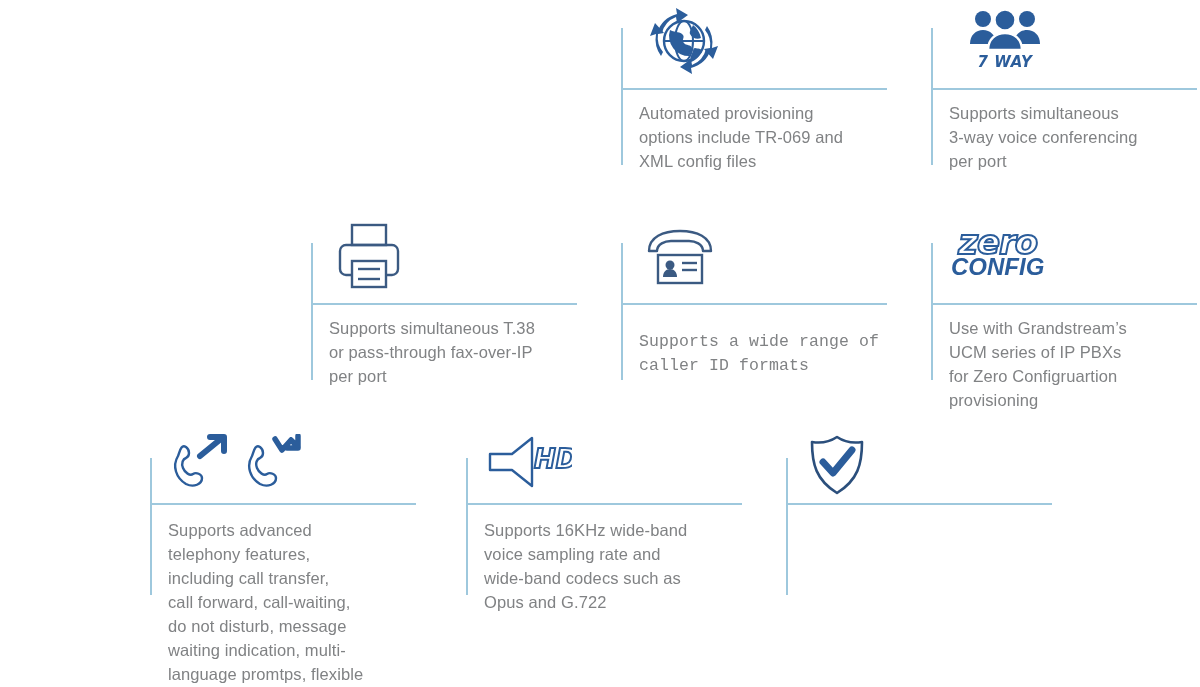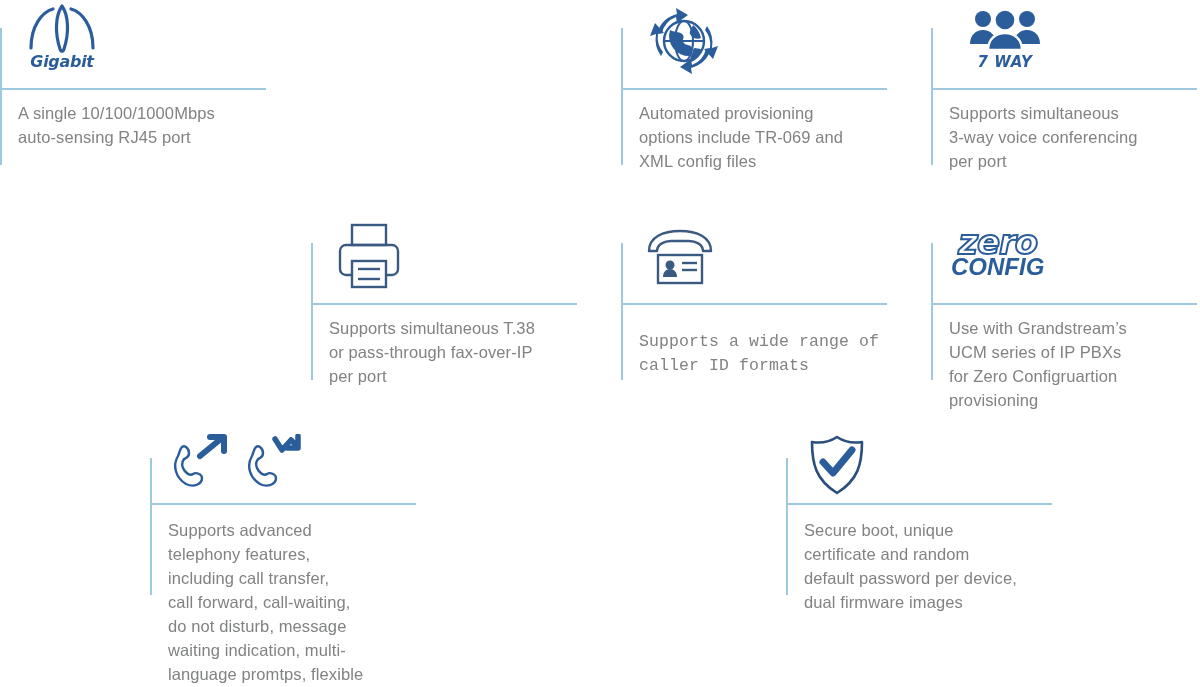--- a/index.html
+++ b/index.html
@@ -91,36 +91,20 @@
     color: #2b5d9b;
   }
 
   .icon-svg { display: block; }
 </style>
 </head>
 <body>
 
 <div class="grid">
 
-  <div class="cell" style="left:0px; top:0px; width:290px; height:200px;">
-    <div class="rule-v" style="left:0px; top:28px; height:137px;"></div>
-    <div class="rule-h" style="left:0px; top:88px; width:266px;"></div>
-
-    <div style="position:absolute; left:22px; top:2px;">
-      <svg class="icon-svg" width="80" height="52" viewBox="0 0 80 52" aria-hidden="true">
-        <path d="M9 46 C9 24, 20 10, 31 7" fill="none" stroke="#2b5d9b" stroke-width="3.2" stroke-linecap="round"></path>
-        <path d="M71 46 C71 24, 60 10, 49 7" fill="none" stroke="#2b5d9b" stroke-width="3.2" stroke-linecap="round"></path>
-        <path d="M40 4 C47 14, 47 32, 42 47 C41 50, 39 50, 38 47 C33 32, 33 14, 40 4 Z" fill="none" stroke="#2b5d9b" stroke-width="3.2" stroke-linejoin="round"></path>
-      </svg>
-      <div class="logo-label gigabit-label">Gigabit</div>
-    </div>
-
-    <div class="cell-text" style="left:18px; top:101px; width:260px;">A single 10/100/1000Mbps
-auto-sensing RJ45 port</div>
-  </div>
 
 
   <div class="cell" style="left:621px; top:0px; width:290px; height:200px;">
     <div class="rule-v" style="left:0px; top:28px; height:137px;"></div>
     <div class="rule-h" style="left:0px; top:88px; width:266px;"></div>
 
     <div style="position:absolute; left:22px; top:0px;">
       <svg class="icon-svg" width="82" height="82" viewBox="0 0 82 82" aria-hidden="true">
 
         <circle cx="41" cy="41" r="20" fill="none" stroke="#2b5d9b" stroke-width="2.4"></circle>
@@ -243,32 +227,44 @@
     <div class="cell-text" style="left:18px; top:88px; width:255px;">Supports advanced
 telephony features,
 including call transfer,
 call forward, call-waiting,
 do not disturb, message
 waiting indication, multi-
 language promtps, flexible
 dial plan and more</div>
   </div>
 
+  <div class="cell" style="left:466px; top:430px; width:290px; height:257px;">
+    <div class="rule-v" style="left:0px; top:28px; height:137px;"></div>
+    <div class="rule-h" style="left:0px; top:73px; width:276px;"></div>
+
+    <div style="position:absolute; left:20px; top:6px;">
+      <svg class="icon-svg" width="86" height="54" viewBox="0 0 86 54" aria-hidden="true">
+        <path d="M4 18 L26 18 L46 2 L46 50 L26 34 L4 34 Z" fill="none" stroke="#2b5d9b" stroke-width="2.4" stroke-linejoin="round"></path>
+        <text x="48" y="32" class="hd-text" font-family="DejaVu Sans, sans-serif" font-size="26" font-weight="bold" font-style="italic" fill="#ffffff" stroke="#2b5d9b" stroke-width="2">HD</text>
+      </svg>
+    </div>
+
+    <div class="cell-text" style="left:18px; top:88px; width:265px;">Supports 16KHz wide-band
+voice sampling rate and
+wide-band codecs such as
+Opus and G.722</div>
+  </div>
 
   <div class="cell" style="left:786px; top:430px; width:290px; height:257px;">
     <div class="rule-v" style="left:0px; top:28px; height:137px;"></div>
     <div class="rule-h" style="left:0px; top:73px; width:266px;"></div>
 
     <div style="position:absolute; left:22px; top:4px;">
       <svg class="icon-svg" width="58" height="62" viewBox="0 0 58 62" aria-hidden="true">
         <path d="M29 3 C20 9, 10 9, 4 8 C4 30, 8 46, 29 59 C50 46, 54 30, 54 8
                  C48 9, 38 9, 29 3 Z" fill="none" stroke="#2b4f7c" stroke-width="2.6" stroke-linejoin="round"></path>
         <path d="M15 28 L25 39 L44 16" fill="none" stroke="#2b5d9b" stroke-width="7" stroke-linecap="round" stroke-linejoin="round"></path>
       </svg>
     </div>
 
-    <div class="cell-text" style="left:18px; top:88px; width:270px;">Secure boot, unique
-certificate and random
-default password per device,
-dual firmware images</div>
   </div>
 
 </div>
 
 </body></html>

